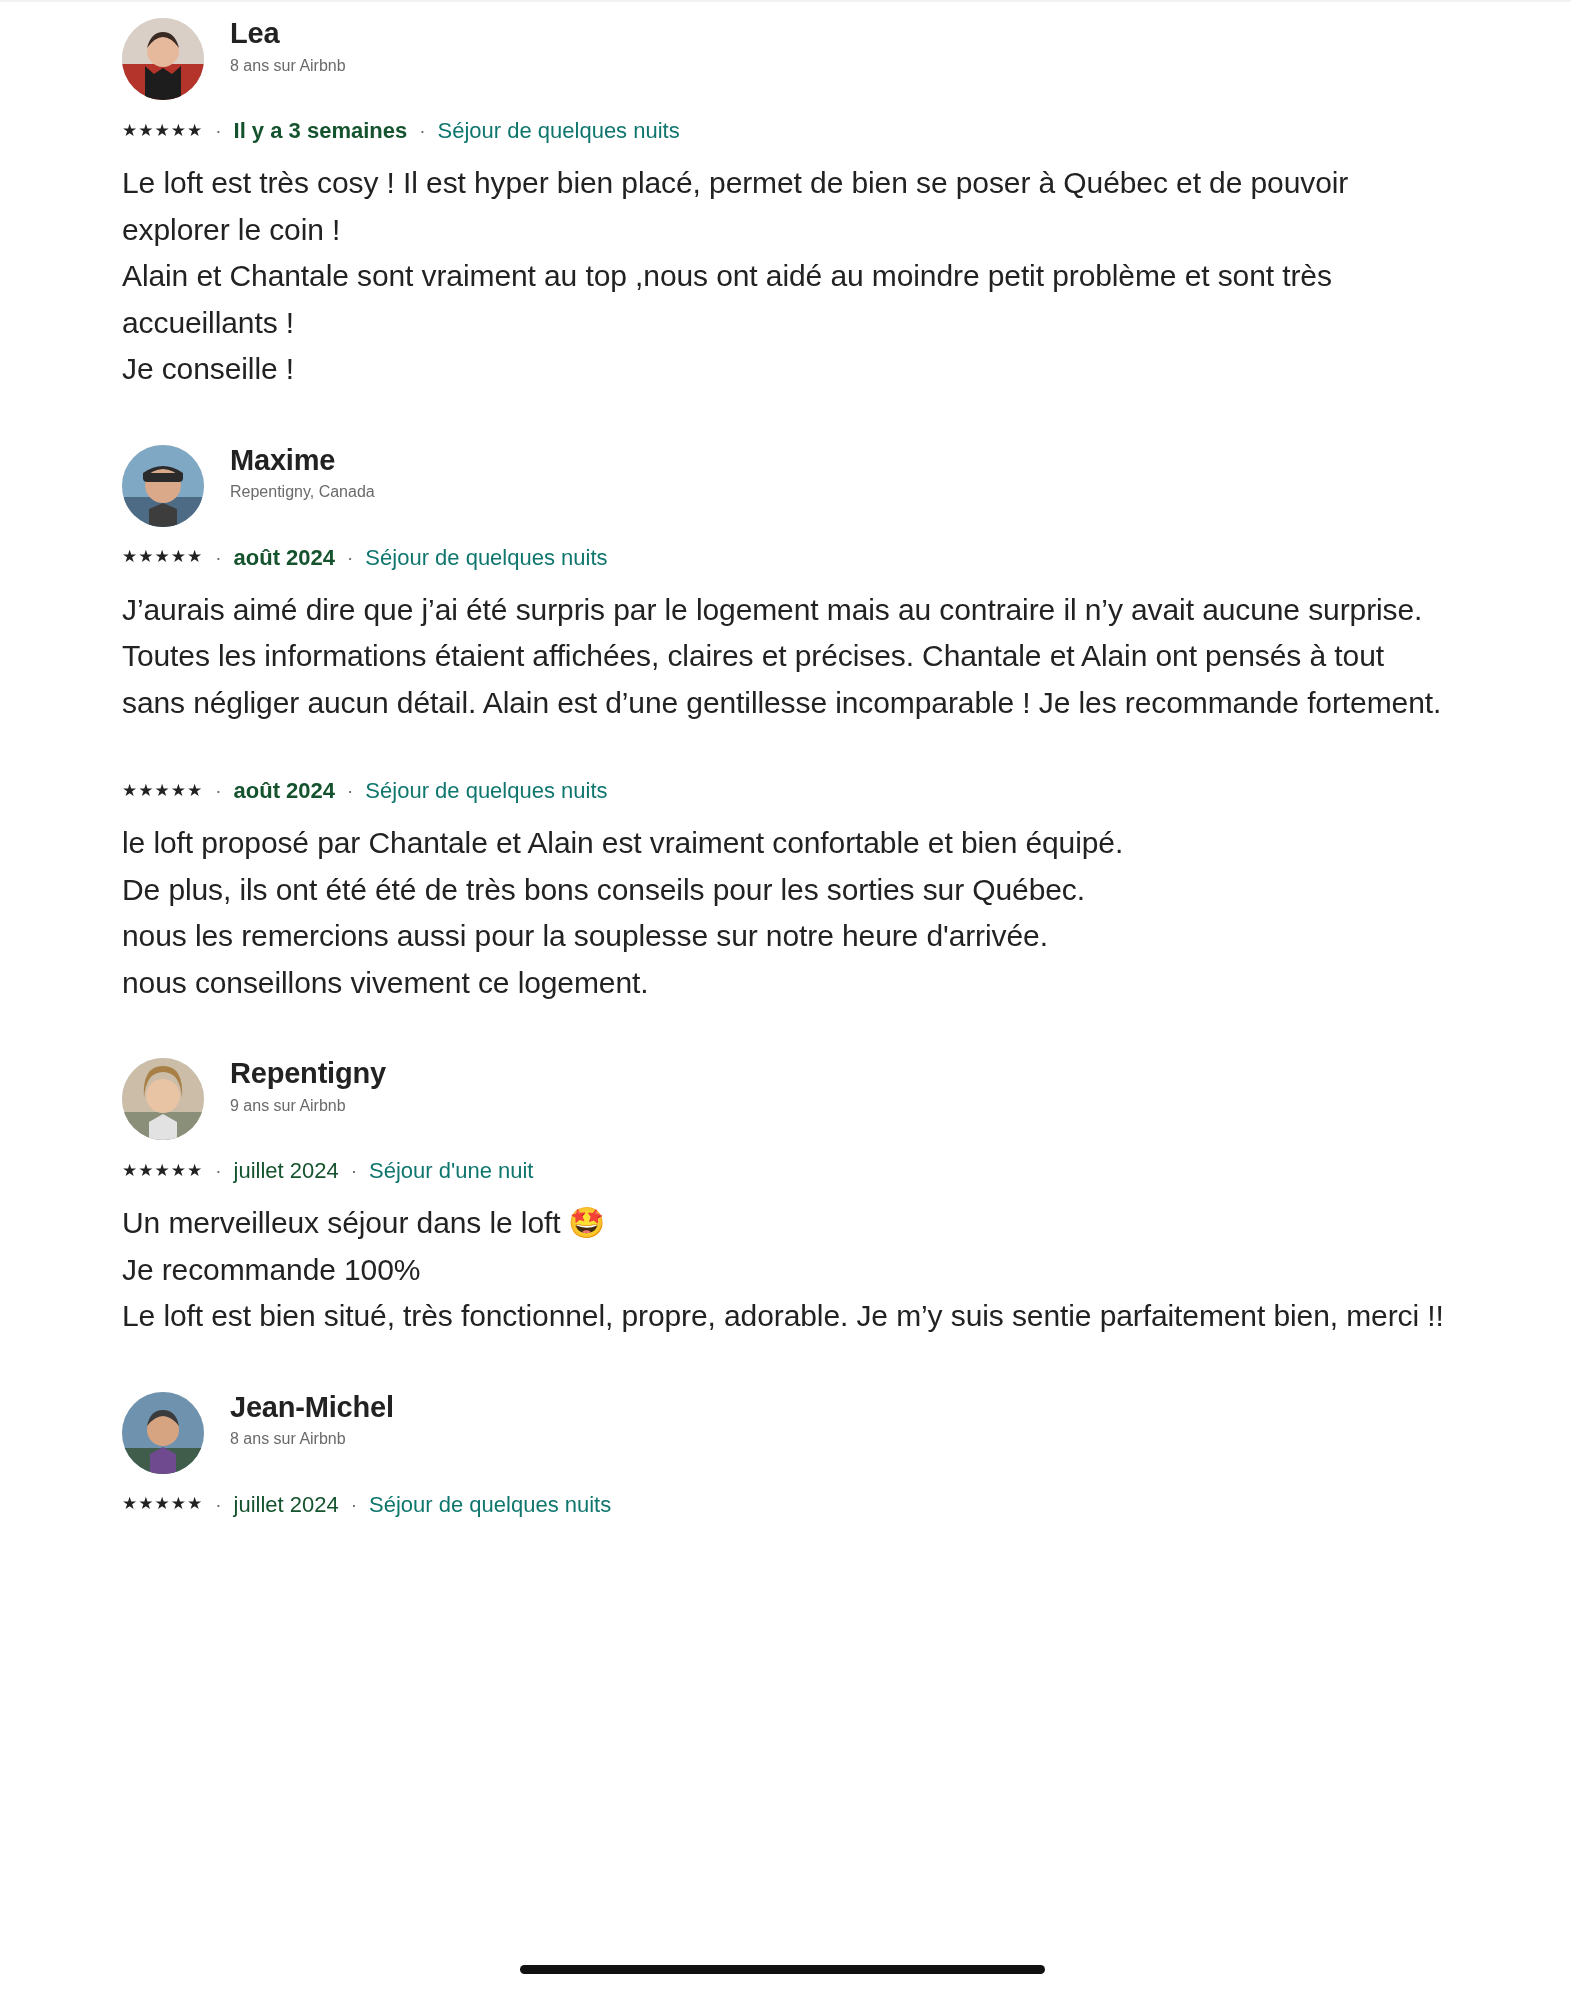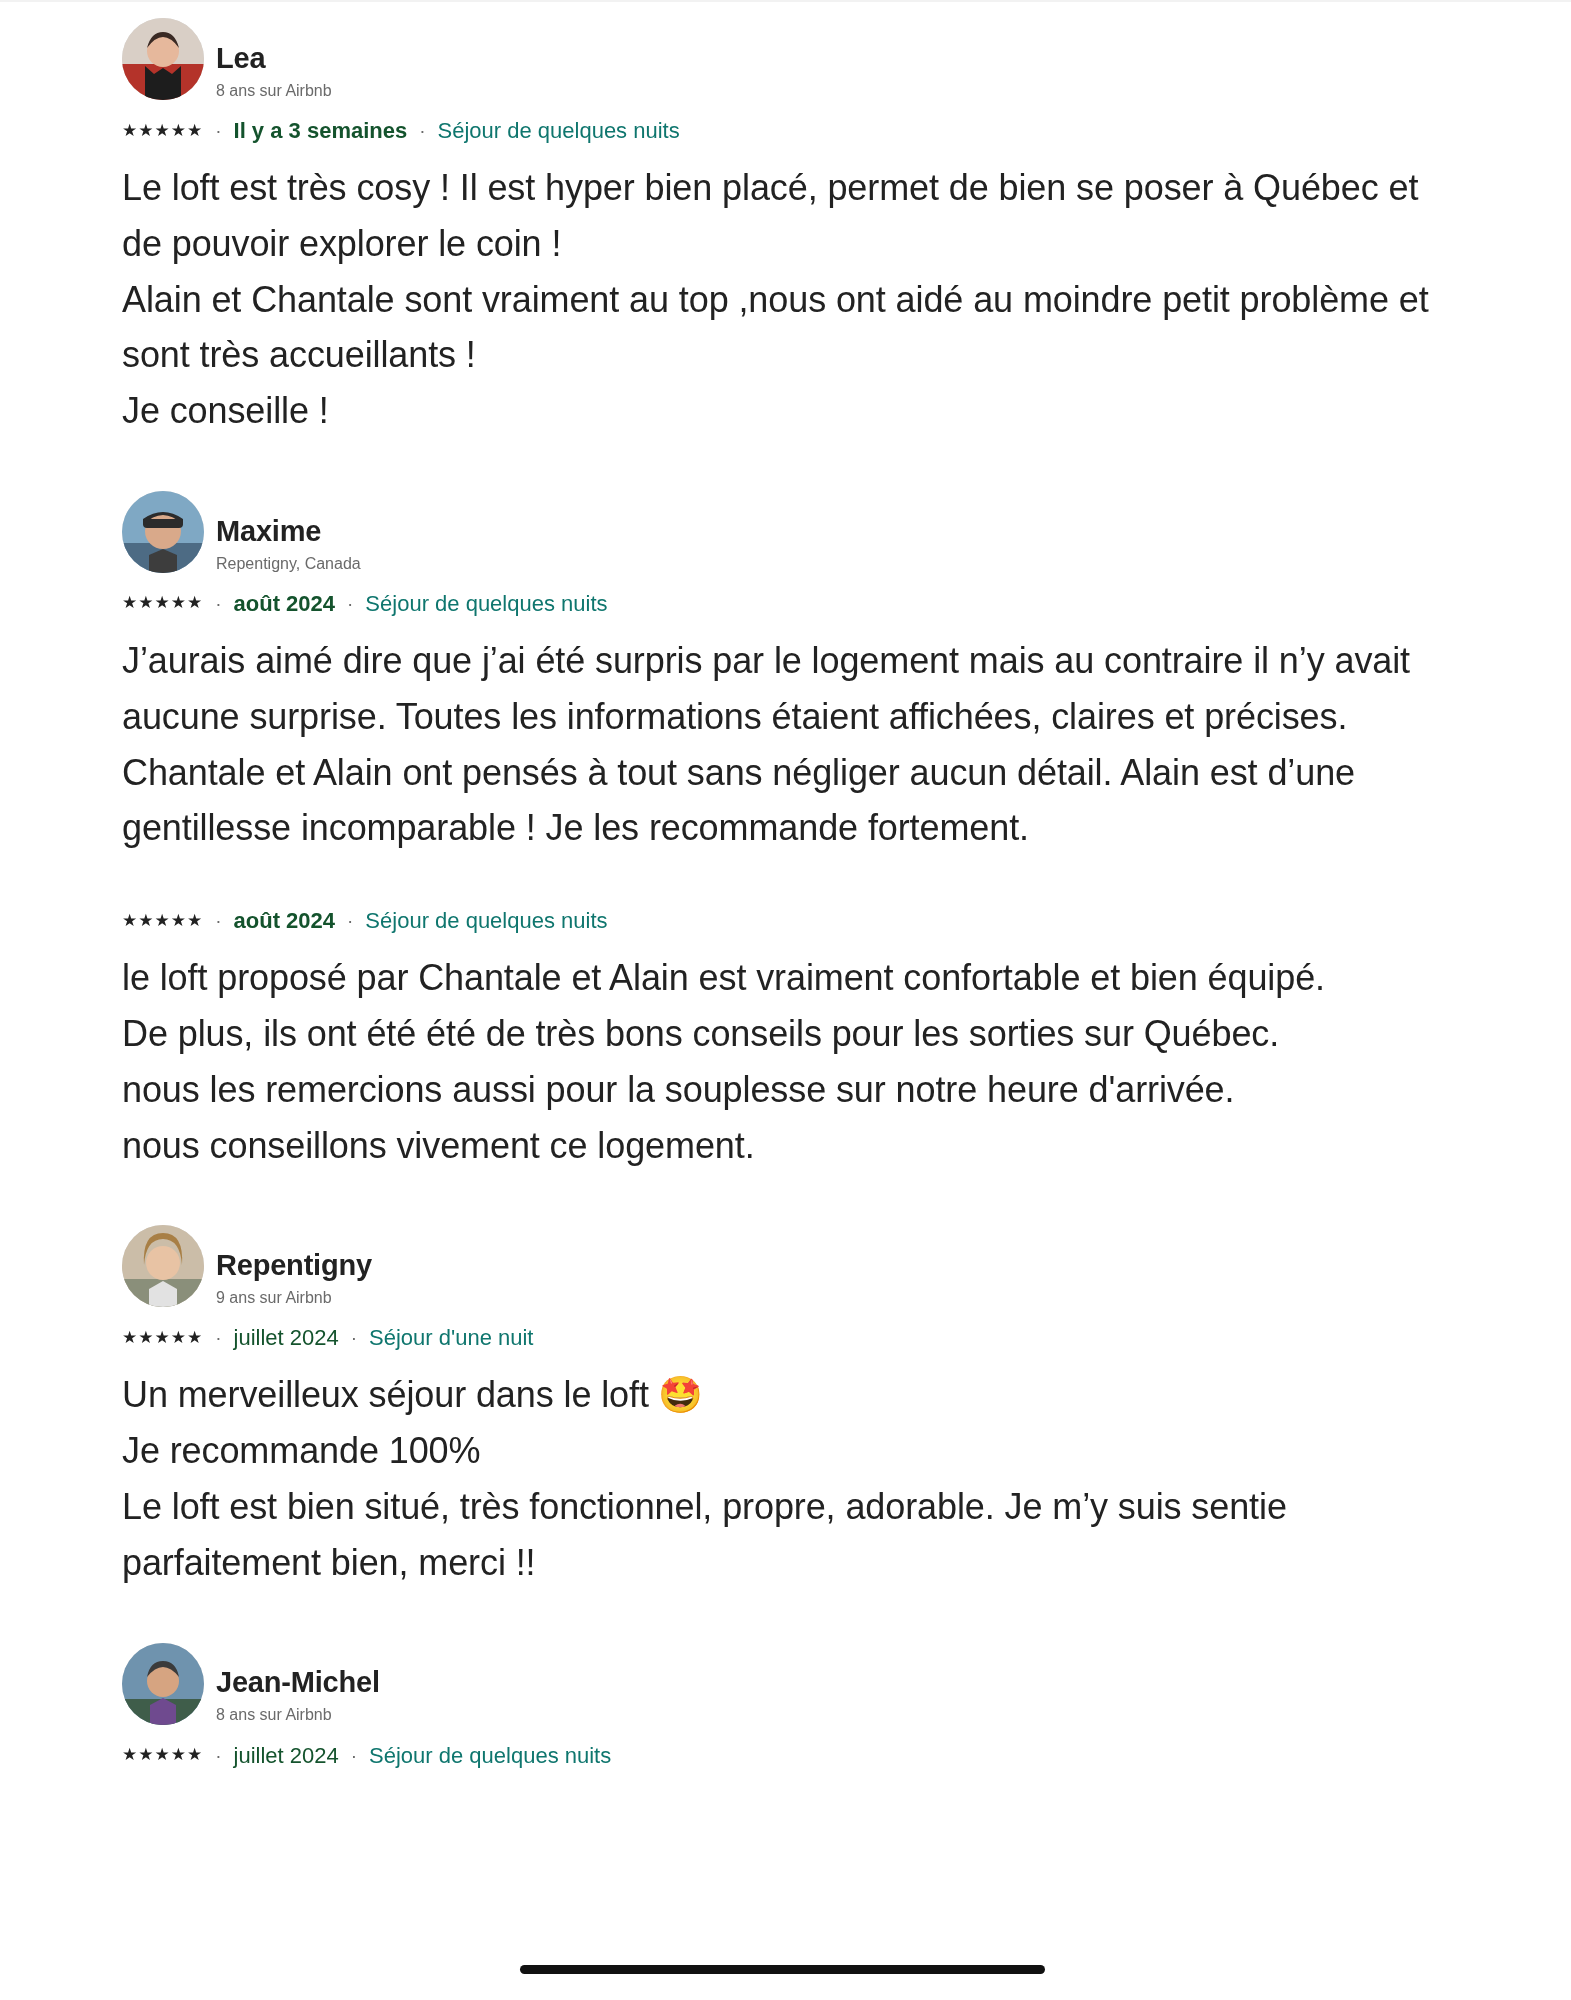--- a/index.html
+++ b/index.html
@@ -51,22 +51,22 @@
     padding-right: 60px;
   }
 
   .review {
     position: relative;
     margin-bottom: 52px;
   }
 
   .review-header {
     display: flex;
-    align-items: flex-end;
-    gap: 12px;
+    align-items: flex-start;
+    gap: 26px;
     margin-bottom: 18px;
   }
 
   .avatar {
     width: 82px;
     height: 82px;
     border-radius: 50%;
     flex: 0 0 82px;
     overflow: hidden;
     position: relative;
@@ -122,21 +122,21 @@
   .date.light {
     font-weight: 400;
   }
   .stay {
     font-size: 22px;
     color: #0f766e;
     font-weight: 400;
   }
 
   .review-body {
-    font-size: 36px;
+    font-size: 30px;
     line-height: 1.55;
     color: #222222;
     max-width: 1330px;
     white-space: pre-line;
     letter-spacing: -0.1px;
   }
 
   
   .review.partial .review-subline {
     margin-bottom: 0;

